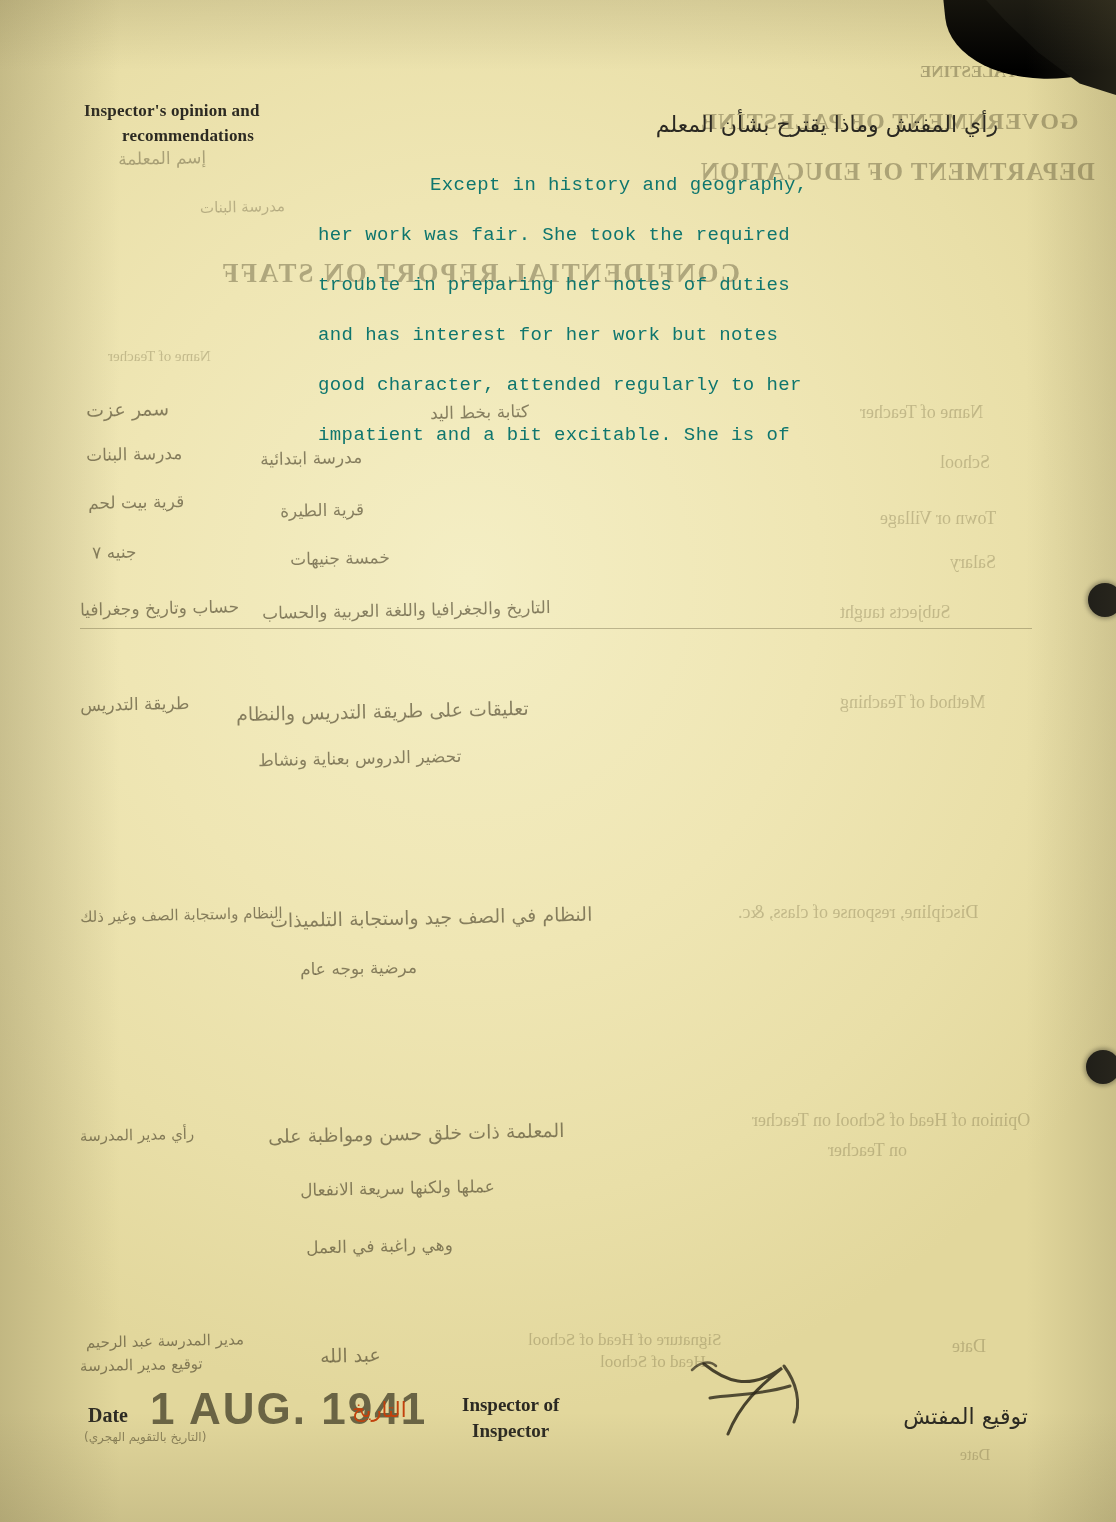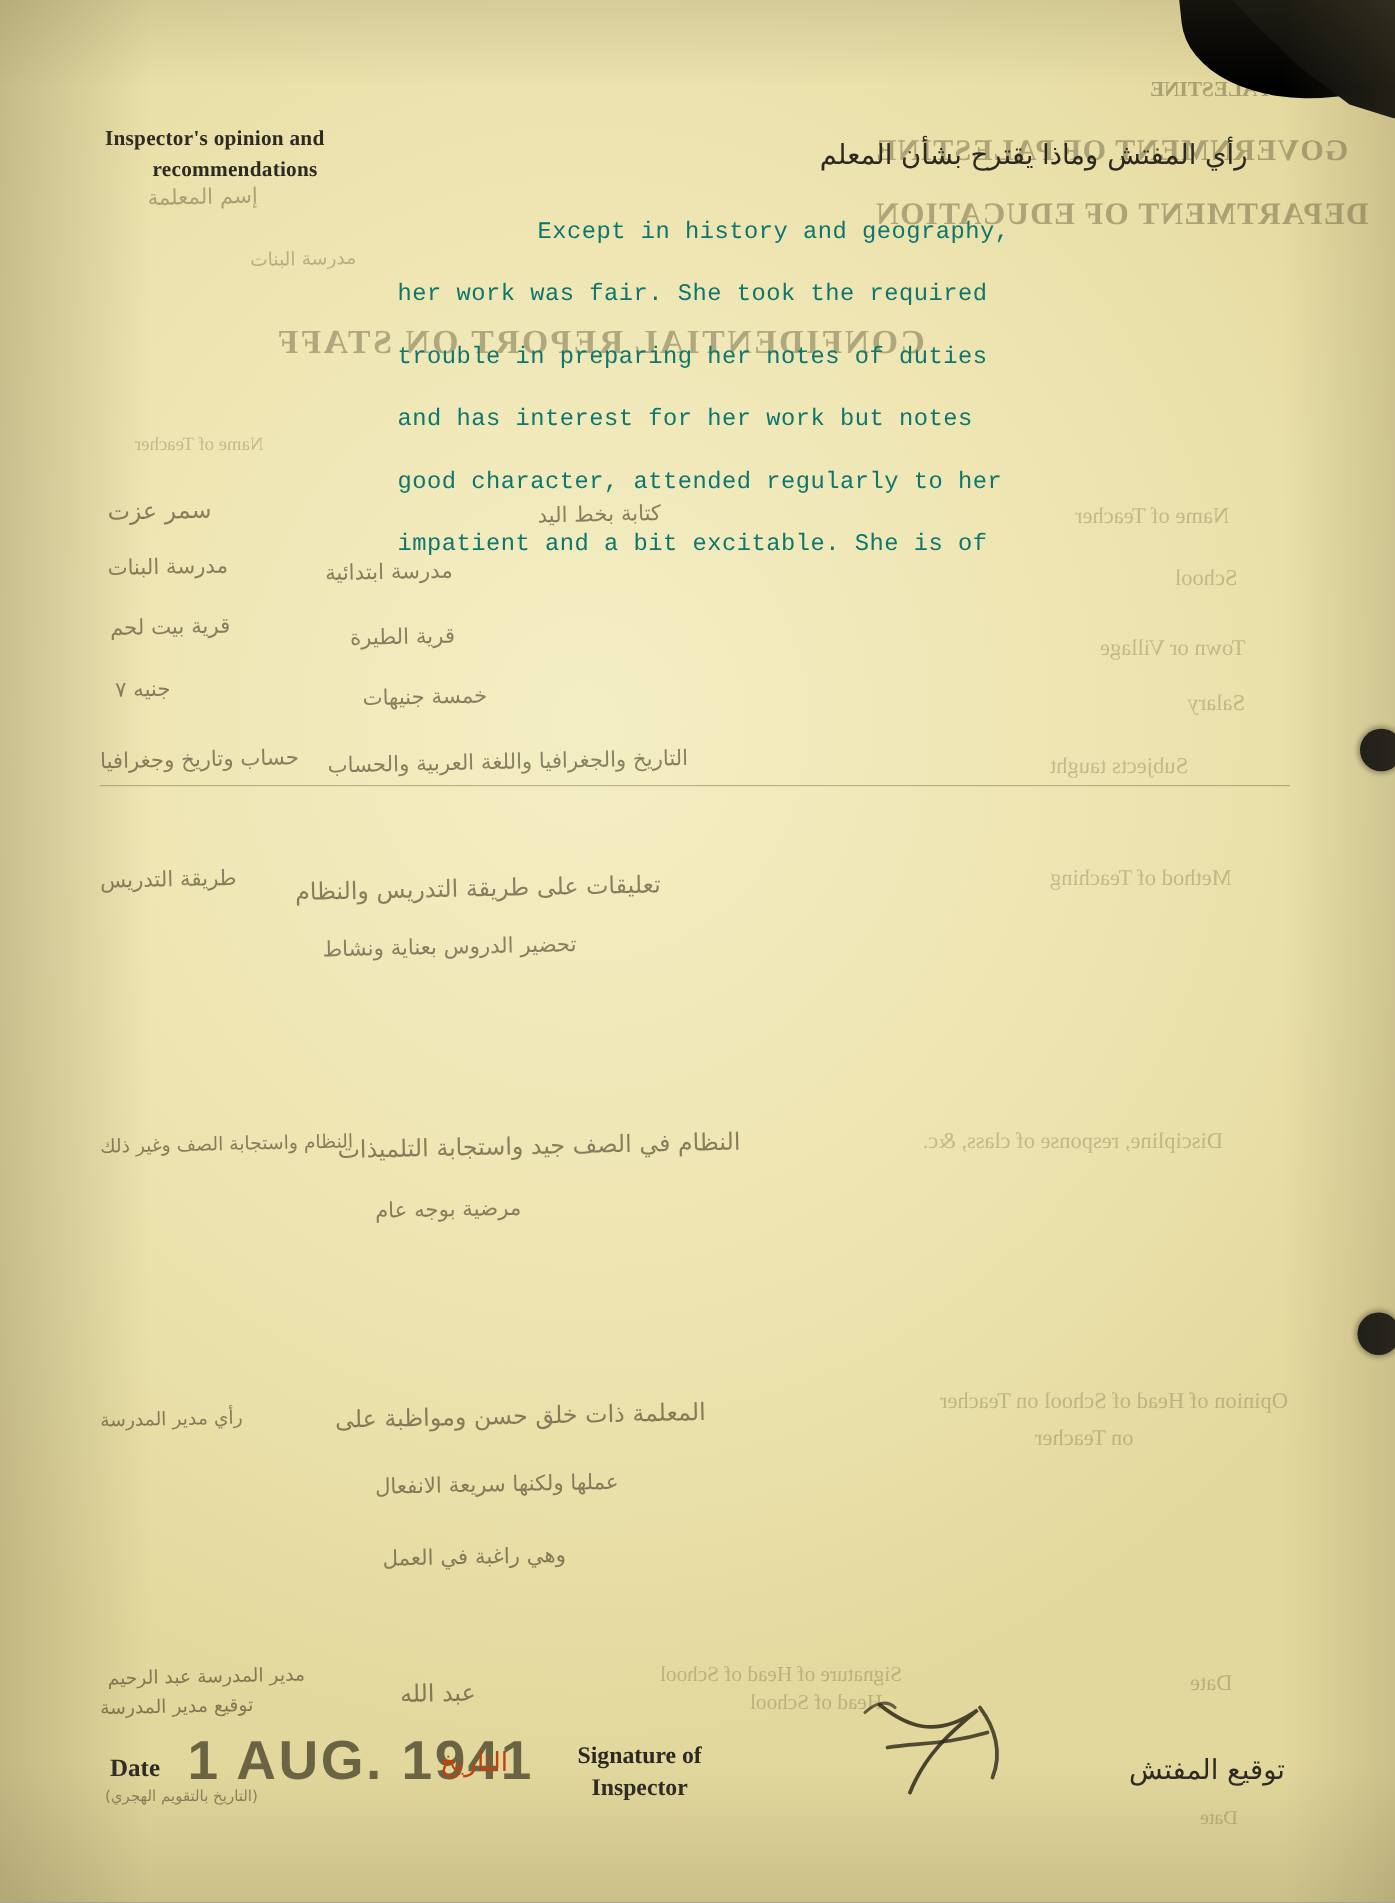--- a/index.html
+++ b/index.html
@@ -279,21 +279,21 @@
   <div class="hand sm" style="left:86px; top:1332px;">مدير المدرسة عبد الرحيم</div>
   <div class="hand sm" style="left:80px; top:1356px;">توقيع مدير المدرسة</div>
   <div class="hand lg" style="left:320px; top:1344px;">عبد الله</div>
 
   <div class="date-label">Date</div>
   <div class="date-sub">(التاريخ بالتقويم الهجري)</div>
   <div class="date-stamp">1 AUG. 1941</div>
   <div class="date-arabic">التاريخ</div>
 
   <div class="sig-label">
-    <div>Signature of</div>
+    <div>Inspector of</div>
     <div>Inspector</div>
   </div>
 
   <div class="sig-mark">
     <svg width="140" height="90" viewBox="0 0 140 90" fill="none" aria-hidden="true">
       <path d="M14 12 C34 28, 58 40, 92 16 C70 34, 50 52, 38 82" stroke="rgba(45,40,25,0.85)" stroke-width="3" stroke-linecap="round" fill="none"></path>
       <path d="M20 46 C44 42, 66 44, 100 34" stroke="rgba(45,40,25,0.8)" stroke-width="3" stroke-linecap="round" fill="none"></path>
       <path d="M94 14 C106 30, 112 50, 104 70" stroke="rgba(45,40,25,0.8)" stroke-width="3" stroke-linecap="round" fill="none"></path>
       <path d="M2 18 C10 10, 20 8, 26 14" stroke="rgba(45,40,25,0.7)" stroke-width="2.5" stroke-linecap="round" fill="none"></path>
     </svg>

